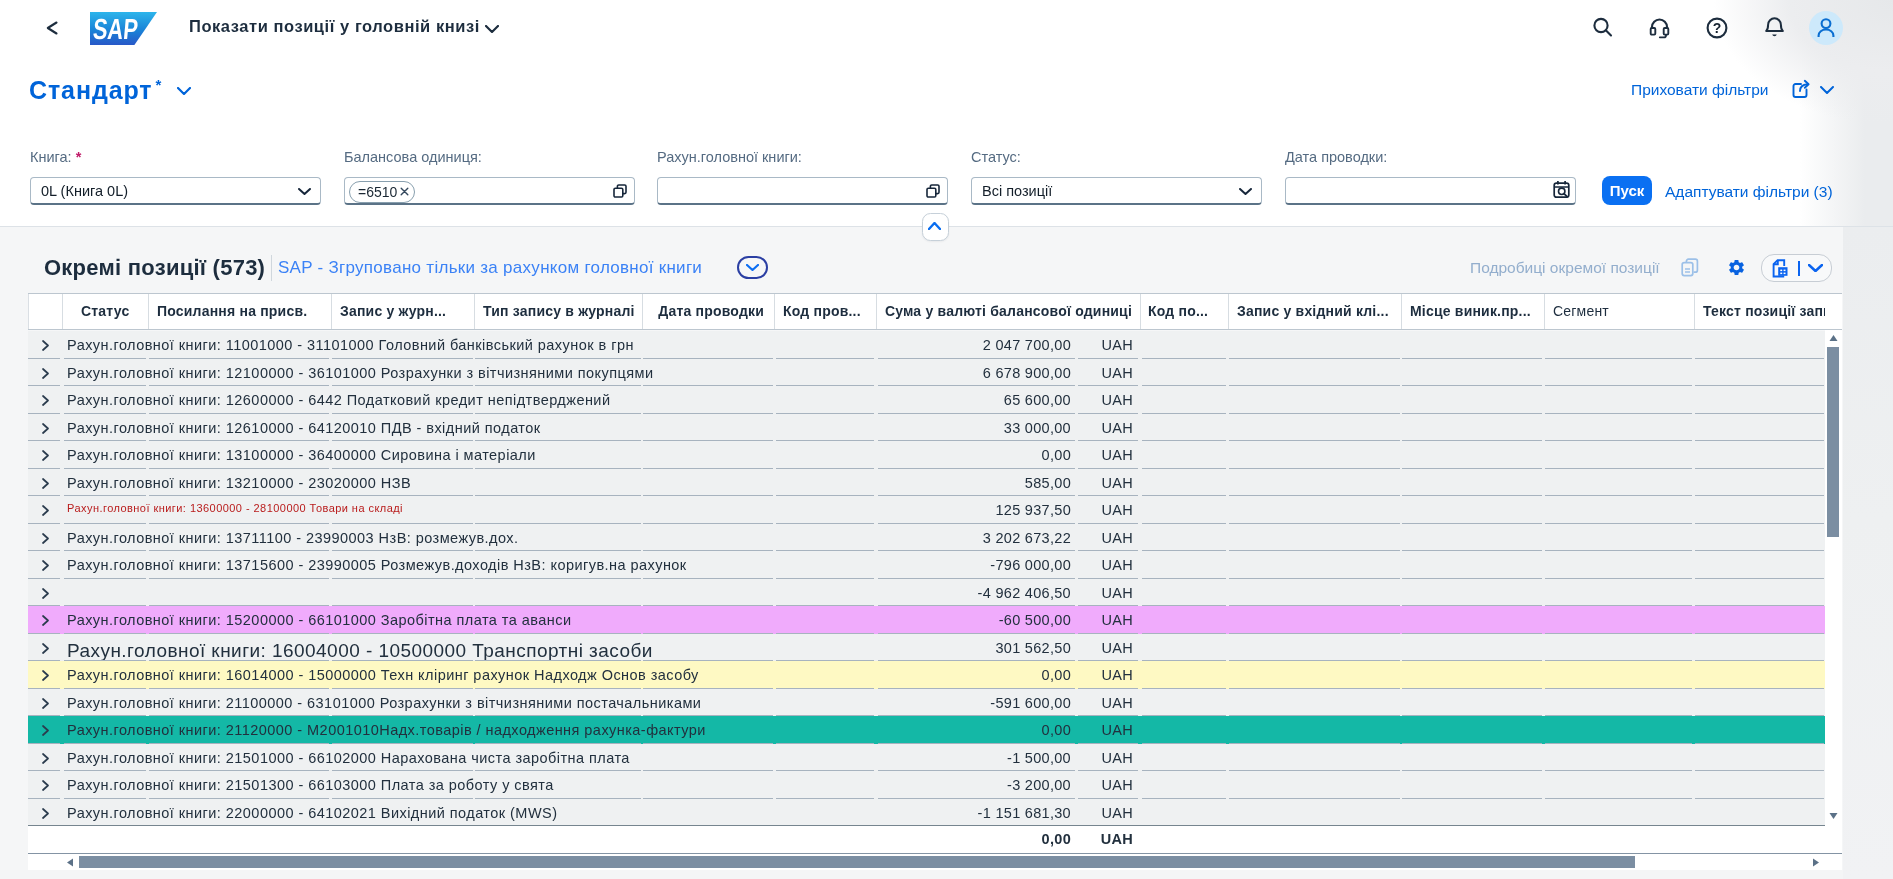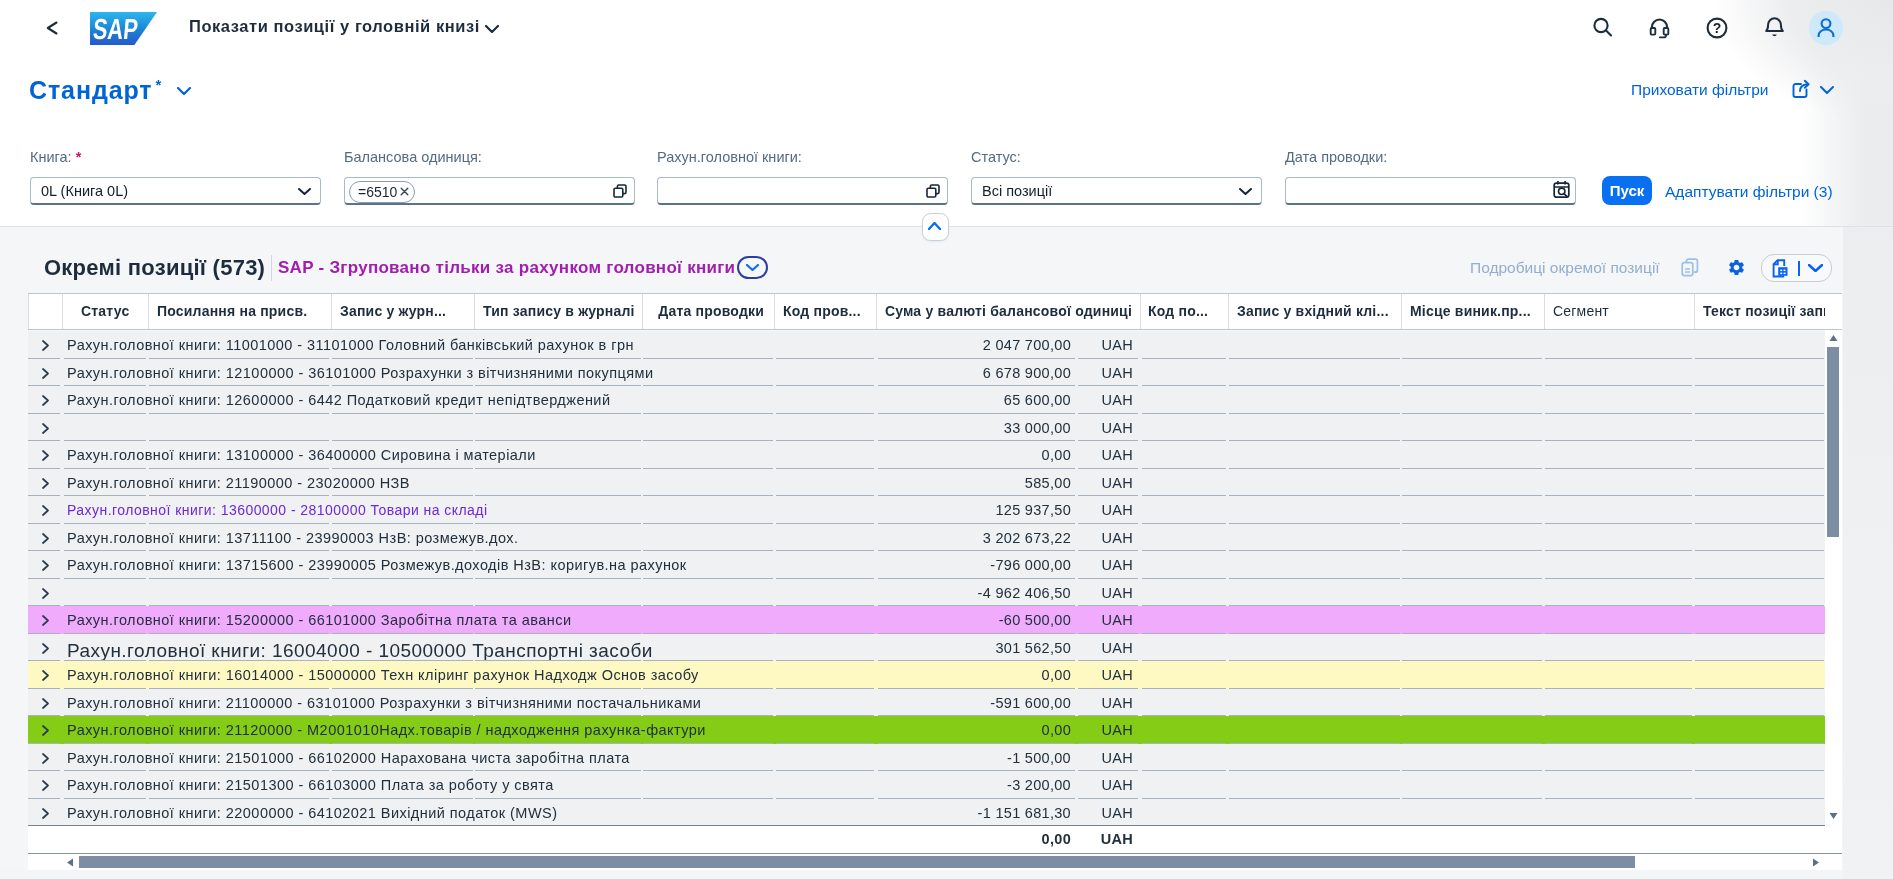--- a/index.html
+++ b/index.html
@@ -108,21 +108,21 @@
   </svg>
 <div class="abs" style="left:1602px;top:176px;width:50px;height:29px;border-radius:8px;background:#0a70f2;color:#fff;font-size:15px;font-weight:700;text-align:center;line-height:29px">Пуск</div>
 <div class="abs nw" style="left:1665px;top:183px;font-size:15.5px;color:#0064d9">Адаптувати фільтри (3)</div>
 <div class="abs" style="left:0;top:226px;width:1893px;height:1px;background:#dde2e7"></div>
 <div class="abs" style="left:922px;top:213px;width:25px;height:26px;border-radius:8.5px;background:#fff;border:1px solid #c6d0d9;box-shadow:0 1px 2px rgba(30,40,50,0.06)"></div>
 <svg style="position:absolute;left:928px;top:222px" width="13" height="8" viewBox="0 0 13 8">
     <polyline points="1,7 6.5,1 12,7" fill="none" stroke="#0a6ef0" stroke-width="2.4" stroke-linecap="round" stroke-linejoin="round"></polyline>
   </svg>
 <div class="abs nw" style="left:44px;top:255px;font-size:22px;font-weight:700;letter-spacing:0.25px;color:#1d2d3e">Окремі позиції (573)</div>
 <div class="abs" style="left:271px;top:255px;width:1px;height:26px;background:#d0d7dd"></div>
-<div class="abs nw" style="left:278px;top:258px;font-size:17px;font-weight:700;letter-spacing:0.28px;color:#a21caf">SAP - Згруповано тільки за рахунком головної книги</div>
+<div class="abs nw" style="left:278px;top:258px;font-size:17px;font-weight:400;letter-spacing:0.28px;color:#3b82f6">SAP - Згруповано тільки за рахунком головної книги</div>
 <div class="abs" style="left:737px;top:256px;width:31px;height:23px;border-radius:11.5px;border:2.5px solid #2b3fa3;box-sizing:border-box;background:#f6f7f8"></div>
 <svg style="position:absolute;left:746px;top:264px" width="13" height="7" viewBox="0 0 13 7">
     <polyline points="1,1 6.5,6 12,1" fill="none" stroke="#0d6ef2" stroke-width="2.2" stroke-linecap="round" stroke-linejoin="round"></polyline>
   </svg>
 <div class="abs nw" style="left:1470px;top:259px;font-size:15.5px;color:#93aecd">Подробиці окремої позиції</div>
 <svg class="abs" style="left:1681px;top:258px" width="18" height="19" viewBox="0 0 18 19">
     <rect x="1.2" y="4.6" width="10.6" height="13" rx="2" fill="none" stroke="#9cc0e8" stroke-width="1.7"></rect>
     <path d="M5.4 4.6 v-1.4 a2 2 0 0 1 2 -2 h7 a2 2 0 0 1 2 2 v9 a2 2 0 0 1 -2 2 h-1.8" fill="none" stroke="#9cc0e8" stroke-width="1.7"></path>
     <line x1="4" y1="11" x2="9" y2="11" stroke="#9cc0e8" stroke-width="1.5"></line>
     <line x1="4" y1="14" x2="9" y2="14" stroke="#9cc0e8" stroke-width="1.5"></line>
@@ -199,47 +199,48 @@
     </svg>
     <div class="abs nw" style="left:39px;top:6px;font-size:14.5px;letter-spacing:0.45px;color:#22303e">Рахун.головної книги: 12600000 - 6442 Податковий кредит непідтверджений</div>
     <div class="abs nw" style="right:754px;top:6px;font-size:14.5px;letter-spacing:0.3px;color:#22303e">65 600,00</div>
     <div class="abs nw" style="right:692px;top:6px;font-size:14.5px;letter-spacing:0.3px;color:#22303e">UAH</div>
     <div class="abs" style="left:0;bottom:0;width:1797px;height:1px;background-image:linear-gradient(90deg,#a7b3bf 0px 32.5px,transparent 32.5px 35.5px,#a7b3bf 35.5px 118.5px,transparent 118.5px 121.5px,#a7b3bf 121.5px 301.5px,transparent 301.5px 304.5px,#a7b3bf 304.5px 444.5px,transparent 444.5px 447.5px,#a7b3bf 447.5px 612.5px,transparent 612.5px 615.5px,#a7b3bf 615.5px 744.5px,transparent 744.5px 747.5px,#a7b3bf 747.5px 846.5px,transparent 846.5px 849.5px,#a7b3bf 849.5px 1047.5px,transparent 1047.5px 1050.5px,#a7b3bf 1050.5px 1110.5px,transparent 1110.5px 1113.5px,#a7b3bf 1113.5px 1198.5px,transparent 1198.5px 1201.5px,#a7b3bf 1201.5px 1371.5px,transparent 1371.5px 1374.5px,#a7b3bf 1374.5px 1514.5px,transparent 1514.5px 1517.5px,#a7b3bf 1517.5px 1664.5px,transparent 1664.5px 1667.5px,#a7b3bf 1667.5px 1795.5px,transparent 1795.5px 1798.5px)"></div>
   </div>
 <div class="abs" style="left:28px;top:413.5px;width:1797px;height:27.5px;background:#eff1f2">
     <svg style="position:absolute;left:14px;top:9px" width="7" height="11" viewBox="0 0 7 11">
       <polyline points="1,1 6,5.5 1,10" fill="none" stroke="#2b3c4e" stroke-width="1.7" stroke-linecap="round" stroke-linejoin="round"></polyline>
     </svg>
+    <div class="abs nw" style="left:39px;top:6px;font-size:14.5px;letter-spacing:0.45px;color:#22303e">Рахун.головної книги: 12610000 - 64120010 ПДВ - вхідний податок</div>
     <div class="abs nw" style="right:754px;top:6px;font-size:14.5px;letter-spacing:0.3px;color:#22303e">33 000,00</div>
     <div class="abs nw" style="right:692px;top:6px;font-size:14.5px;letter-spacing:0.3px;color:#22303e">UAH</div>
     <div class="abs" style="left:0;bottom:0;width:1797px;height:1px;background-image:linear-gradient(90deg,#a7b3bf 0px 32.5px,transparent 32.5px 35.5px,#a7b3bf 35.5px 118.5px,transparent 118.5px 121.5px,#a7b3bf 121.5px 301.5px,transparent 301.5px 304.5px,#a7b3bf 304.5px 444.5px,transparent 444.5px 447.5px,#a7b3bf 447.5px 612.5px,transparent 612.5px 615.5px,#a7b3bf 615.5px 744.5px,transparent 744.5px 747.5px,#a7b3bf 747.5px 846.5px,transparent 846.5px 849.5px,#a7b3bf 849.5px 1047.5px,transparent 1047.5px 1050.5px,#a7b3bf 1050.5px 1110.5px,transparent 1110.5px 1113.5px,#a7b3bf 1113.5px 1198.5px,transparent 1198.5px 1201.5px,#a7b3bf 1201.5px 1371.5px,transparent 1371.5px 1374.5px,#a7b3bf 1374.5px 1514.5px,transparent 1514.5px 1517.5px,#a7b3bf 1517.5px 1664.5px,transparent 1664.5px 1667.5px,#a7b3bf 1667.5px 1795.5px,transparent 1795.5px 1798.5px)"></div>
   </div>
 <div class="abs" style="left:28px;top:441.0px;width:1797px;height:27.5px;background:#eff1f2">
     <svg style="position:absolute;left:14px;top:9px" width="7" height="11" viewBox="0 0 7 11">
       <polyline points="1,1 6,5.5 1,10" fill="none" stroke="#2b3c4e" stroke-width="1.7" stroke-linecap="round" stroke-linejoin="round"></polyline>
     </svg>
     <div class="abs nw" style="left:39px;top:6px;font-size:14.5px;letter-spacing:0.45px;color:#22303e">Рахун.головної книги: 13100000 - 36400000 Сировина і матеріали</div>
     <div class="abs nw" style="right:754px;top:6px;font-size:14.5px;letter-spacing:0.3px;color:#22303e">0,00</div>
     <div class="abs nw" style="right:692px;top:6px;font-size:14.5px;letter-spacing:0.3px;color:#22303e">UAH</div>
     <div class="abs" style="left:0;bottom:0;width:1797px;height:1px;background-image:linear-gradient(90deg,#a7b3bf 0px 32.5px,transparent 32.5px 35.5px,#a7b3bf 35.5px 118.5px,transparent 118.5px 121.5px,#a7b3bf 121.5px 301.5px,transparent 301.5px 304.5px,#a7b3bf 304.5px 444.5px,transparent 444.5px 447.5px,#a7b3bf 447.5px 612.5px,transparent 612.5px 615.5px,#a7b3bf 615.5px 744.5px,transparent 744.5px 747.5px,#a7b3bf 747.5px 846.5px,transparent 846.5px 849.5px,#a7b3bf 849.5px 1047.5px,transparent 1047.5px 1050.5px,#a7b3bf 1050.5px 1110.5px,transparent 1110.5px 1113.5px,#a7b3bf 1113.5px 1198.5px,transparent 1198.5px 1201.5px,#a7b3bf 1201.5px 1371.5px,transparent 1371.5px 1374.5px,#a7b3bf 1374.5px 1514.5px,transparent 1514.5px 1517.5px,#a7b3bf 1517.5px 1664.5px,transparent 1664.5px 1667.5px,#a7b3bf 1667.5px 1795.5px,transparent 1795.5px 1798.5px)"></div>
   </div>
 <div class="abs" style="left:28px;top:468.5px;width:1797px;height:27.5px;background:#eff1f2">
     <svg style="position:absolute;left:14px;top:9px" width="7" height="11" viewBox="0 0 7 11">
       <polyline points="1,1 6,5.5 1,10" fill="none" stroke="#2b3c4e" stroke-width="1.7" stroke-linecap="round" stroke-linejoin="round"></polyline>
     </svg>
-    <div class="abs nw" style="left:39px;top:6px;font-size:14.5px;letter-spacing:0.45px;color:#22303e">Рахун.головної книги: 21190000 - 23020000 НЗВ</div>
+    <div class="abs nw" style="left:39px;top:6px;font-size:14.5px;letter-spacing:0.45px;color:#22303e">Рахун.головної книги: 13210000 - 23020000 НЗВ</div>
     <div class="abs nw" style="right:754px;top:6px;font-size:14.5px;letter-spacing:0.3px;color:#22303e">585,00</div>
     <div class="abs nw" style="right:692px;top:6px;font-size:14.5px;letter-spacing:0.3px;color:#22303e">UAH</div>
     <div class="abs" style="left:0;bottom:0;width:1797px;height:1px;background-image:linear-gradient(90deg,#a7b3bf 0px 32.5px,transparent 32.5px 35.5px,#a7b3bf 35.5px 118.5px,transparent 118.5px 121.5px,#a7b3bf 121.5px 301.5px,transparent 301.5px 304.5px,#a7b3bf 304.5px 444.5px,transparent 444.5px 447.5px,#a7b3bf 447.5px 612.5px,transparent 612.5px 615.5px,#a7b3bf 615.5px 744.5px,transparent 744.5px 747.5px,#a7b3bf 747.5px 846.5px,transparent 846.5px 849.5px,#a7b3bf 849.5px 1047.5px,transparent 1047.5px 1050.5px,#a7b3bf 1050.5px 1110.5px,transparent 1110.5px 1113.5px,#a7b3bf 1113.5px 1198.5px,transparent 1198.5px 1201.5px,#a7b3bf 1201.5px 1371.5px,transparent 1371.5px 1374.5px,#a7b3bf 1374.5px 1514.5px,transparent 1514.5px 1517.5px,#a7b3bf 1517.5px 1664.5px,transparent 1664.5px 1667.5px,#a7b3bf 1667.5px 1795.5px,transparent 1795.5px 1798.5px)"></div>
   </div>
 <div class="abs" style="left:28px;top:496.0px;width:1797px;height:27.5px;background:#eff1f2">
     <svg style="position:absolute;left:14px;top:9px" width="7" height="11" viewBox="0 0 7 11">
       <polyline points="1,1 6,5.5 1,10" fill="none" stroke="#2b3c4e" stroke-width="1.7" stroke-linecap="round" stroke-linejoin="round"></polyline>
     </svg>
-    <div class="abs nw" style="left:39px;top:6px;font-size:14px;letter-spacing:0.45px;color:#6d28d9">Рахун.головної книги: 13600000 - 28100000 Товари на складі</div>
+    <div class="abs nw" style="left:39px;top:6px;font-size:11px;letter-spacing:0.45px;color:#b91c1c">Рахун.головної книги: 13600000 - 28100000 Товари на складі</div>
     <div class="abs nw" style="right:754px;top:6px;font-size:14.5px;letter-spacing:0.3px;color:#22303e">125 937,50</div>
     <div class="abs nw" style="right:692px;top:6px;font-size:14.5px;letter-spacing:0.3px;color:#22303e">UAH</div>
     <div class="abs" style="left:0;bottom:0;width:1797px;height:1px;background-image:linear-gradient(90deg,#a7b3bf 0px 32.5px,transparent 32.5px 35.5px,#a7b3bf 35.5px 118.5px,transparent 118.5px 121.5px,#a7b3bf 121.5px 301.5px,transparent 301.5px 304.5px,#a7b3bf 304.5px 444.5px,transparent 444.5px 447.5px,#a7b3bf 447.5px 612.5px,transparent 612.5px 615.5px,#a7b3bf 615.5px 744.5px,transparent 744.5px 747.5px,#a7b3bf 747.5px 846.5px,transparent 846.5px 849.5px,#a7b3bf 849.5px 1047.5px,transparent 1047.5px 1050.5px,#a7b3bf 1050.5px 1110.5px,transparent 1110.5px 1113.5px,#a7b3bf 1113.5px 1198.5px,transparent 1198.5px 1201.5px,#a7b3bf 1201.5px 1371.5px,transparent 1371.5px 1374.5px,#a7b3bf 1374.5px 1514.5px,transparent 1514.5px 1517.5px,#a7b3bf 1517.5px 1664.5px,transparent 1664.5px 1667.5px,#a7b3bf 1667.5px 1795.5px,transparent 1795.5px 1798.5px)"></div>
   </div>
 <div class="abs" style="left:28px;top:523.5px;width:1797px;height:27.5px;background:#eff1f2">
     <svg style="position:absolute;left:14px;top:9px" width="7" height="11" viewBox="0 0 7 11">
       <polyline points="1,1 6,5.5 1,10" fill="none" stroke="#2b3c4e" stroke-width="1.7" stroke-linecap="round" stroke-linejoin="round"></polyline>
     </svg>
     <div class="abs nw" style="left:39px;top:6px;font-size:14.5px;letter-spacing:0.45px;color:#22303e">Рахун.головної книги: 13711100 - 23990003 НзВ: розмежув.дох.</div>
     <div class="abs nw" style="right:754px;top:6px;font-size:14.5px;letter-spacing:0.3px;color:#22303e">3 202 673,22</div>
@@ -292,21 +293,21 @@
   </div>
 <div class="abs" style="left:28px;top:688.5px;width:1797px;height:27.5px;background:#eff1f2">
     <svg style="position:absolute;left:14px;top:9px" width="7" height="11" viewBox="0 0 7 11">
       <polyline points="1,1 6,5.5 1,10" fill="none" stroke="#2b3c4e" stroke-width="1.7" stroke-linecap="round" stroke-linejoin="round"></polyline>
     </svg>
     <div class="abs nw" style="left:39px;top:6px;font-size:14.5px;letter-spacing:0.45px;color:#22303e">Рахун.головної книги: 21100000 - 63101000 Розрахунки з вітчизняними постачальниками</div>
     <div class="abs nw" style="right:754px;top:6px;font-size:14.5px;letter-spacing:0.3px;color:#22303e">-591 600,00</div>
     <div class="abs nw" style="right:692px;top:6px;font-size:14.5px;letter-spacing:0.3px;color:#22303e">UAH</div>
     <div class="abs" style="left:0;bottom:0;width:1797px;height:1px;background-image:linear-gradient(90deg,#a7b3bf 0px 32.5px,transparent 32.5px 35.5px,#a7b3bf 35.5px 118.5px,transparent 118.5px 121.5px,#a7b3bf 121.5px 301.5px,transparent 301.5px 304.5px,#a7b3bf 304.5px 444.5px,transparent 444.5px 447.5px,#a7b3bf 447.5px 612.5px,transparent 612.5px 615.5px,#a7b3bf 615.5px 744.5px,transparent 744.5px 747.5px,#a7b3bf 747.5px 846.5px,transparent 846.5px 849.5px,#a7b3bf 849.5px 1047.5px,transparent 1047.5px 1050.5px,#a7b3bf 1050.5px 1110.5px,transparent 1110.5px 1113.5px,#a7b3bf 1113.5px 1198.5px,transparent 1198.5px 1201.5px,#a7b3bf 1201.5px 1371.5px,transparent 1371.5px 1374.5px,#a7b3bf 1374.5px 1514.5px,transparent 1514.5px 1517.5px,#a7b3bf 1517.5px 1664.5px,transparent 1664.5px 1667.5px,#a7b3bf 1667.5px 1795.5px,transparent 1795.5px 1798.5px)"></div>
   </div>
-<div class="abs" style="left:28px;top:716.0px;width:1797px;height:27.5px;background:#84cc16">
+<div class="abs" style="left:28px;top:716.0px;width:1797px;height:27.5px;background:#14b8a6">
     <svg style="position:absolute;left:14px;top:9px" width="7" height="11" viewBox="0 0 7 11">
       <polyline points="1,1 6,5.5 1,10" fill="none" stroke="#2b3c4e" stroke-width="1.7" stroke-linecap="round" stroke-linejoin="round"></polyline>
     </svg>
     <div class="abs nw" style="left:39px;top:6px;font-size:14.5px;letter-spacing:0.45px;color:#22303e">Рахун.головної книги: 21120000 - М2001010Надх.товарів / надходження рахунка-фактури</div>
     <div class="abs nw" style="right:754px;top:6px;font-size:14.5px;letter-spacing:0.3px;color:#22303e">0,00</div>
     <div class="abs nw" style="right:692px;top:6px;font-size:14.5px;letter-spacing:0.3px;color:#22303e">UAH</div>
     <div class="abs" style="left:0;bottom:0;width:1797px;height:1px;background-image:linear-gradient(90deg,#a7b3bf 0px 32.5px,transparent 32.5px 35.5px,#a7b3bf 35.5px 118.5px,transparent 118.5px 121.5px,#a7b3bf 121.5px 301.5px,transparent 301.5px 304.5px,#a7b3bf 304.5px 444.5px,transparent 444.5px 447.5px,#a7b3bf 447.5px 612.5px,transparent 612.5px 615.5px,#a7b3bf 615.5px 744.5px,transparent 744.5px 747.5px,#a7b3bf 747.5px 846.5px,transparent 846.5px 849.5px,#a7b3bf 849.5px 1047.5px,transparent 1047.5px 1050.5px,#a7b3bf 1050.5px 1110.5px,transparent 1110.5px 1113.5px,#a7b3bf 1113.5px 1198.5px,transparent 1198.5px 1201.5px,#a7b3bf 1201.5px 1371.5px,transparent 1371.5px 1374.5px,#a7b3bf 1374.5px 1514.5px,transparent 1514.5px 1517.5px,#a7b3bf 1517.5px 1664.5px,transparent 1664.5px 1667.5px,#a7b3bf 1667.5px 1795.5px,transparent 1795.5px 1798.5px)"></div>
   </div>
 <div class="abs" style="left:28px;top:743.5px;width:1797px;height:27.5px;background:#eff1f2">
     <svg style="position:absolute;left:14px;top:9px" width="7" height="11" viewBox="0 0 7 11">

